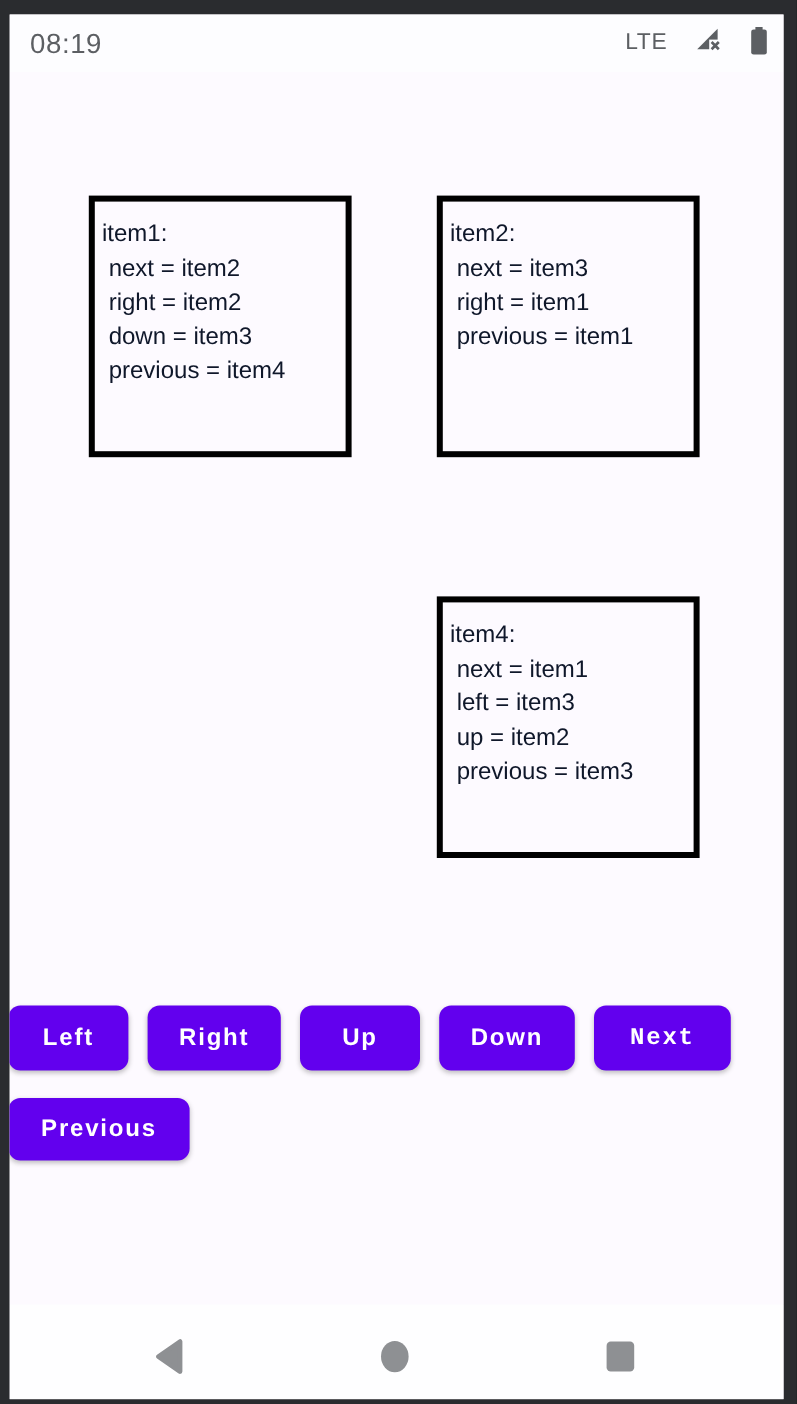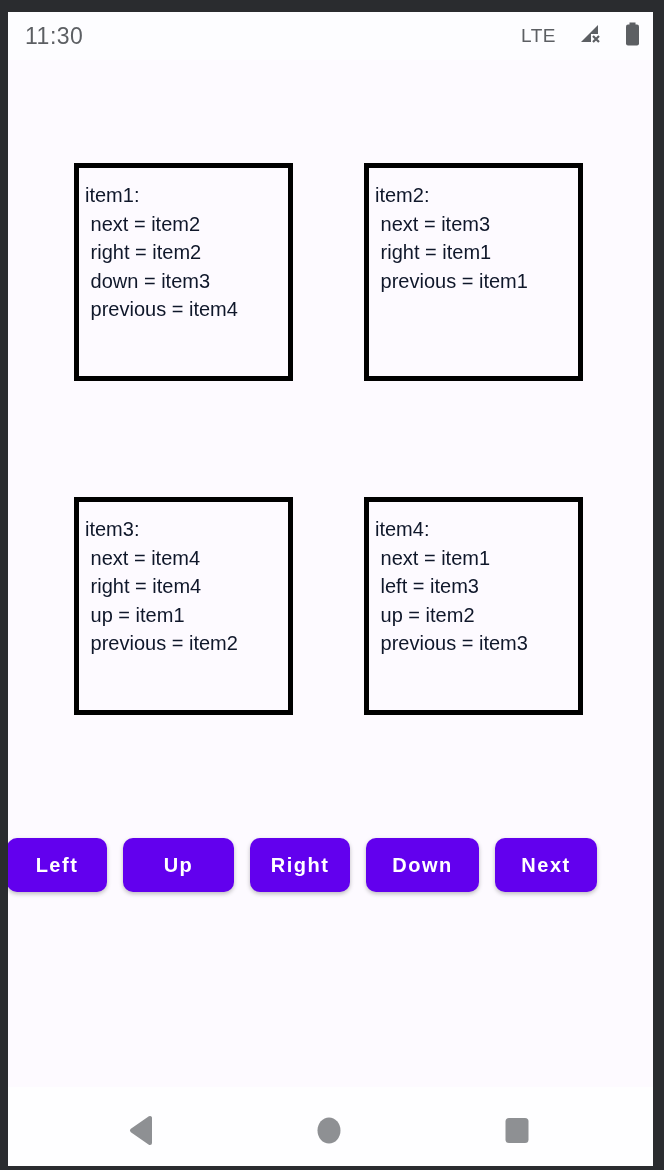--- a/index.html
+++ b/index.html
@@ -90,21 +90,21 @@
     box-shadow: 0 2px 4px rgba(0,0,0,0.25);
     cursor: pointer;
     display: flex;
     align-items: center;
     justify-content: center;
   }
   .btn-row .btn:nth-child(1) { width: 100px; }
   .btn-row .btn:nth-child(2) { width: 111px; }
   .btn-row .btn:nth-child(3) { width: 100px; }
   .btn-row .btn:nth-child(4) { width: 113px; }
-  .btn-row .btn:nth-child(5) { width: 102px; }
+  .btn-row .btn:nth-child(5) { width: 114px; font-family: Liberation Mono, monospace; }
   .btn-previous {
     position: absolute;
     left: -1px; top: 855px;
     width: 151px;
     height: 52px;
   }
 
   
   .nav-bar {
     position: absolute;
@@ -126,21 +126,21 @@
   .nav-home    { left: 308px; }
   .nav-recents { left: 496px; }
 </style>
 </head>
 <body>
 
 <div class="device">
   <div class="screen">
 
     <div class="status-bar">
-      <span class="status-time">11:30</span>
+      <span class="status-time">08:19</span>
       <span class="status-right">
         <span class="network-label">LTE</span>
         <span>
           <svg width="21" height="21" viewBox="0 0 21 21">
             <polygon points="1,18 18,18 18,1" fill="#5c5f63"></polygon>
             <rect x="11" y="10" width="10" height="11" fill="#fdfdff"></rect>
             <path d="M13 12 L19 18 M19 12 L13 18" stroke="#5c5f63" stroke-width="2.2" fill="none"></path>
           </svg>
         </span>
         <span>
@@ -162,43 +162,37 @@
         <div class="card-text"> previous = item4</div>
       </div>
 
       <div class="card" style="left:356px; top:103px;">
         <div class="card-text">item2:</div>
         <div class="card-text"> next = item3</div>
         <div class="card-text"> right = item1</div>
         <div class="card-text"> previous = item1</div>
       </div>
 
-      <div class="card" style="left:66px; top:437px;">
-        <div class="card-text">item3:</div>
-        <div class="card-text"> next = item4</div>
-        <div class="card-text"> right = item4</div>
-        <div class="card-text"> up = item1</div>
-        <div class="card-text"> previous = item2</div>
-      </div>
 
       <div class="card" style="left:356px; top:437px;">
         <div class="card-text">item4:</div>
         <div class="card-text"> next = item1</div>
         <div class="card-text"> left = item3</div>
         <div class="card-text"> up = item2</div>
         <div class="card-text"> previous = item3</div>
       </div>
 
       <div class="btn-row">
         <button class="btn">Left</button>
+        <button class="btn">Right</button>
         <button class="btn">Up</button>
-        <button class="btn">Right</button>
         <button class="btn">Down</button>
         <button class="btn">Next</button>
       </div>
+      <button class="btn btn-previous">Previous</button>
 
     </div>
 
     <div class="nav-bar">
       <span class="nav-icon nav-back">
         <svg width="26" height="31" viewBox="0 0 26 31">
           <polygon points="22,3 22,28 4,15.5" fill="#8e9093" stroke="#8e9093" stroke-width="4" stroke-linejoin="round"></polygon>
         </svg>
       </span>
       <span class="nav-icon nav-home">

